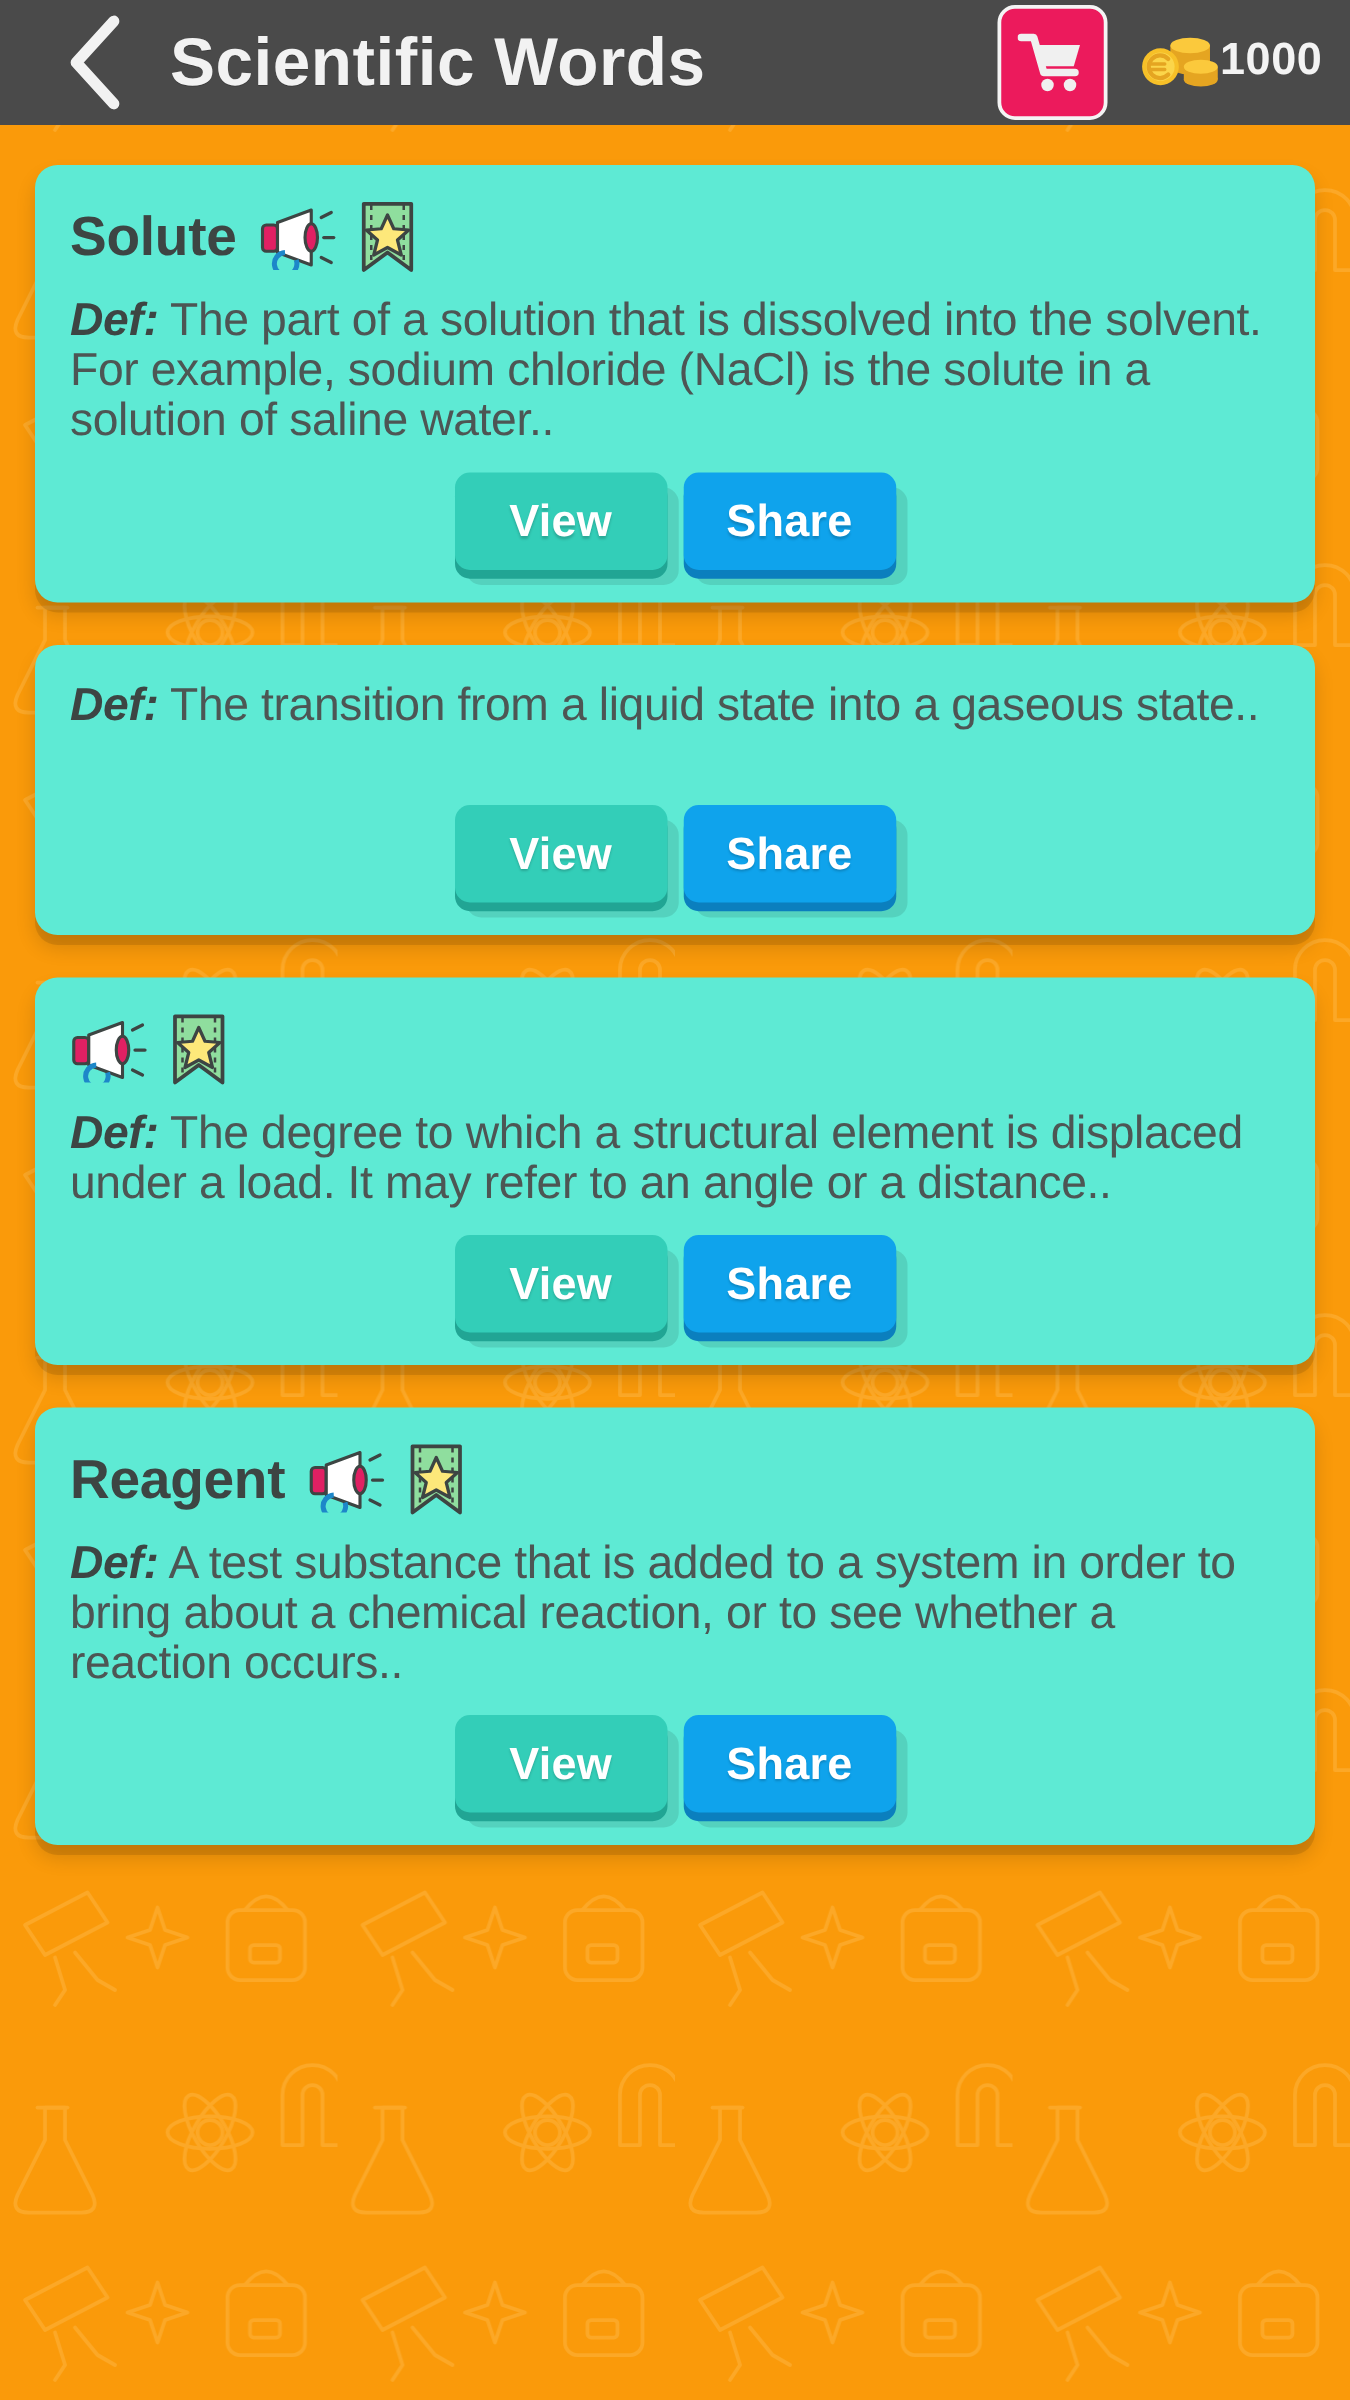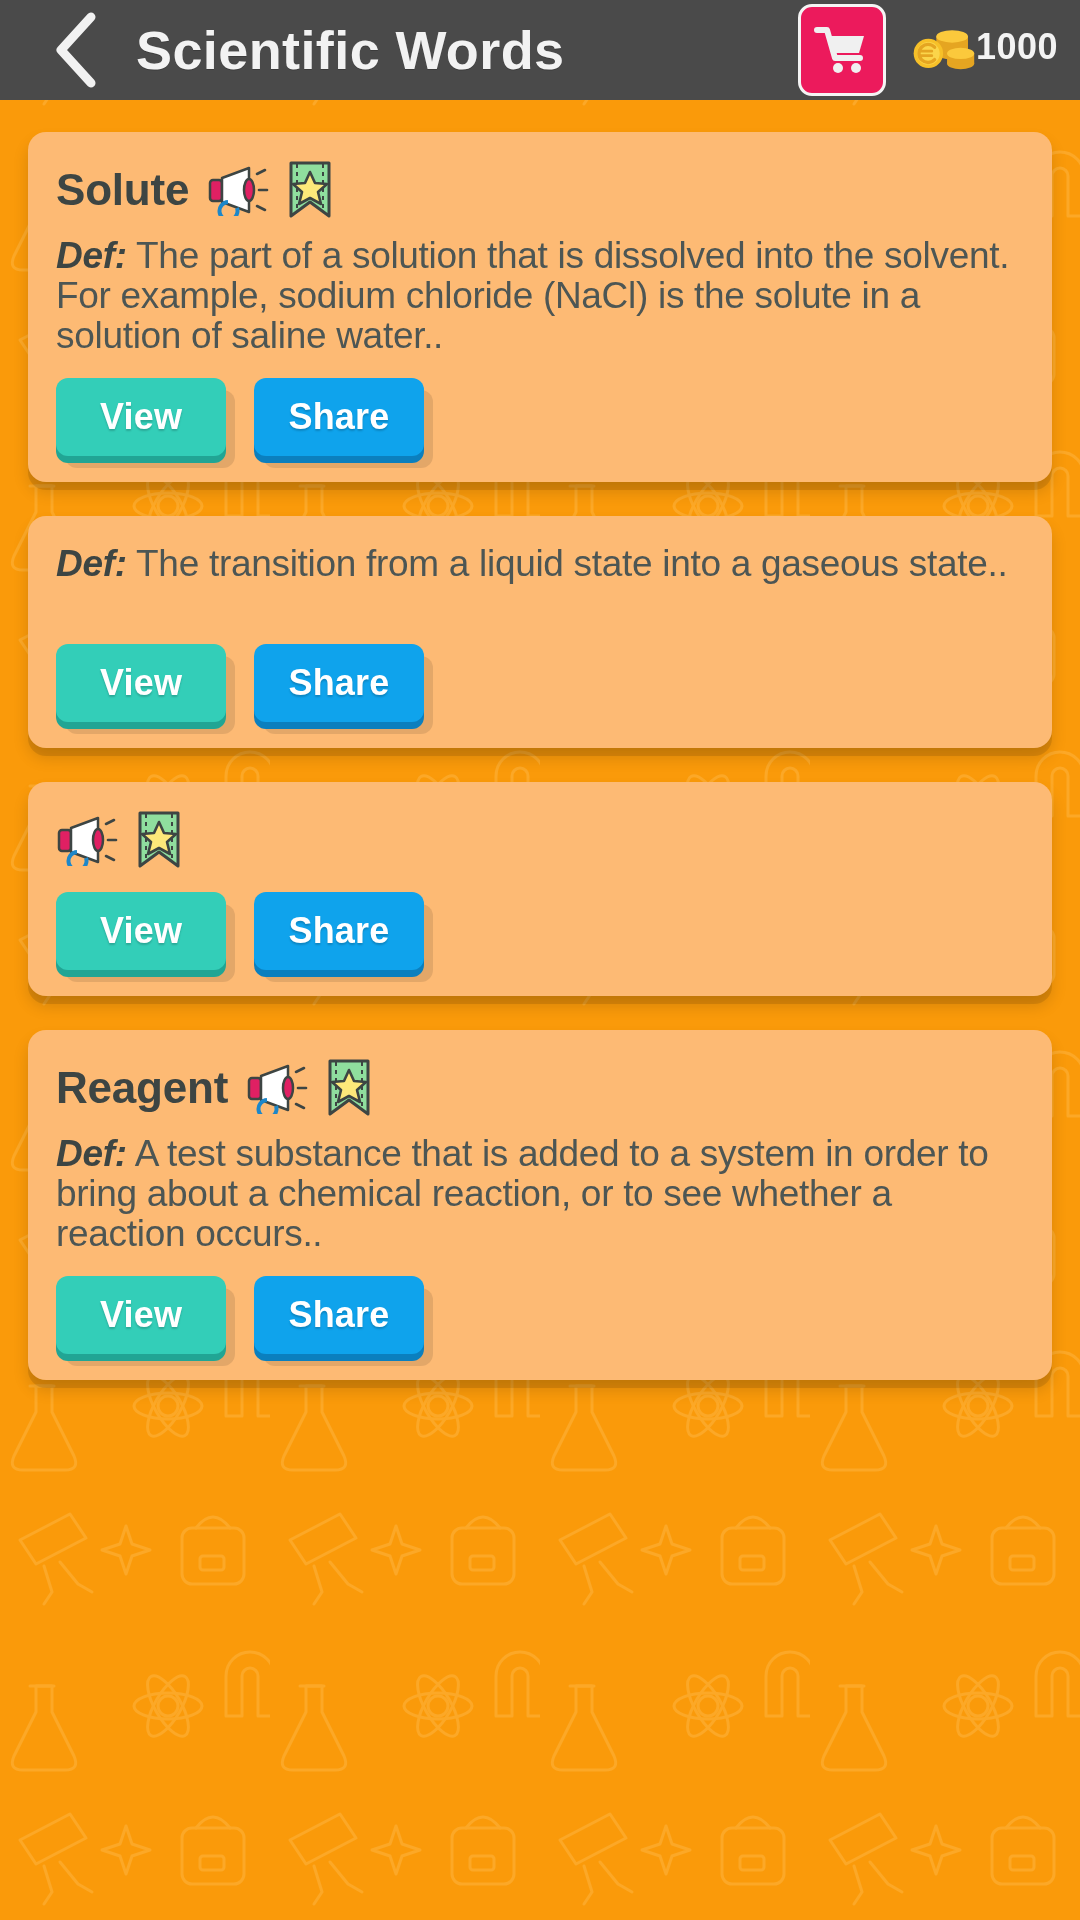--- a/index.html
+++ b/index.html
@@ -93,21 +93,21 @@
   #card-list {
     position: relative;
     z-index: 3;
     padding: 32px 28px 0 28px;
     display: flex;
     flex-direction: column;
     gap: 34px;
   }
 
   .word-card {
-    background: #fdba74;
+    background: #5eead4;
     border-radius: 18px;
     padding: 28px 28px 26px 28px;
     box-shadow: 0 8px 0 rgba(0,0,0,0.10), 0 10px 16px rgba(0,0,0,0.14);
     position: relative;
   }
 
   .card-title-row {
     display: flex;
     align-items: center;
     gap: 18px;
@@ -127,22 +127,22 @@
   .definition {
     font-size: 37px;
     line-height: 1.08;
     color: #4D5654;
     letter-spacing: -0.3px;
   }
   .definition .def-label { font-weight: bold; color: #3D4543; font-style: italic; }
 
   .card-actions {
     display: flex;
-    justify-content: flex-start;
-    gap: 28px;
+    justify-content: center;
+    gap: 13px;
     margin-top: 22px;
   }
 
   .action-btn {
     min-width: 170px;
     height: 78px;
     border: none;
     border-radius: 12px;
     color: #FFFFFF;
     font-size: 36px;
@@ -301,20 +301,24 @@
         </g>
       </svg>
 
       <svg class="bookmark-icon" width="46" height="60" viewBox="0 0 46 60">
         <path d="M4 3 L42 3 L42 56 L23 42 L4 56 Z" fill="#8FDE9E" stroke="#3D4543" stroke-width="3" stroke-linejoin="round"></path>
         <path d="M10 4 L10 50 M36 4 L36 50" fill="none" stroke="#3D4543" stroke-width="2" stroke-dasharray="4 4"></path>
         <path d="M23 12 L28 23 L40 24 L31 32 L34 44 L23 38 L12 44 L15 32 L6 24 L18 23 Z" fill="#FDE87A" stroke="#3D4543" stroke-width="2.6" stroke-linejoin="round"></path>
       </svg>
     </div>
 
+    <p class="definition">
+      <span class="def-label">Def:</span>
+      <span>The degree to which a structural element is displaced under a load. It may refer to an angle or a distance..</span>
+    </p>
 
     <div class="card-actions">
       <button class="action-btn btn-view">View</button>
       <button class="action-btn btn-share">Share</button>
     </div>
   </section>
 
   <section class="word-card">
     <div class="card-title-row">
       <span class="word-title">Reagent</span>

